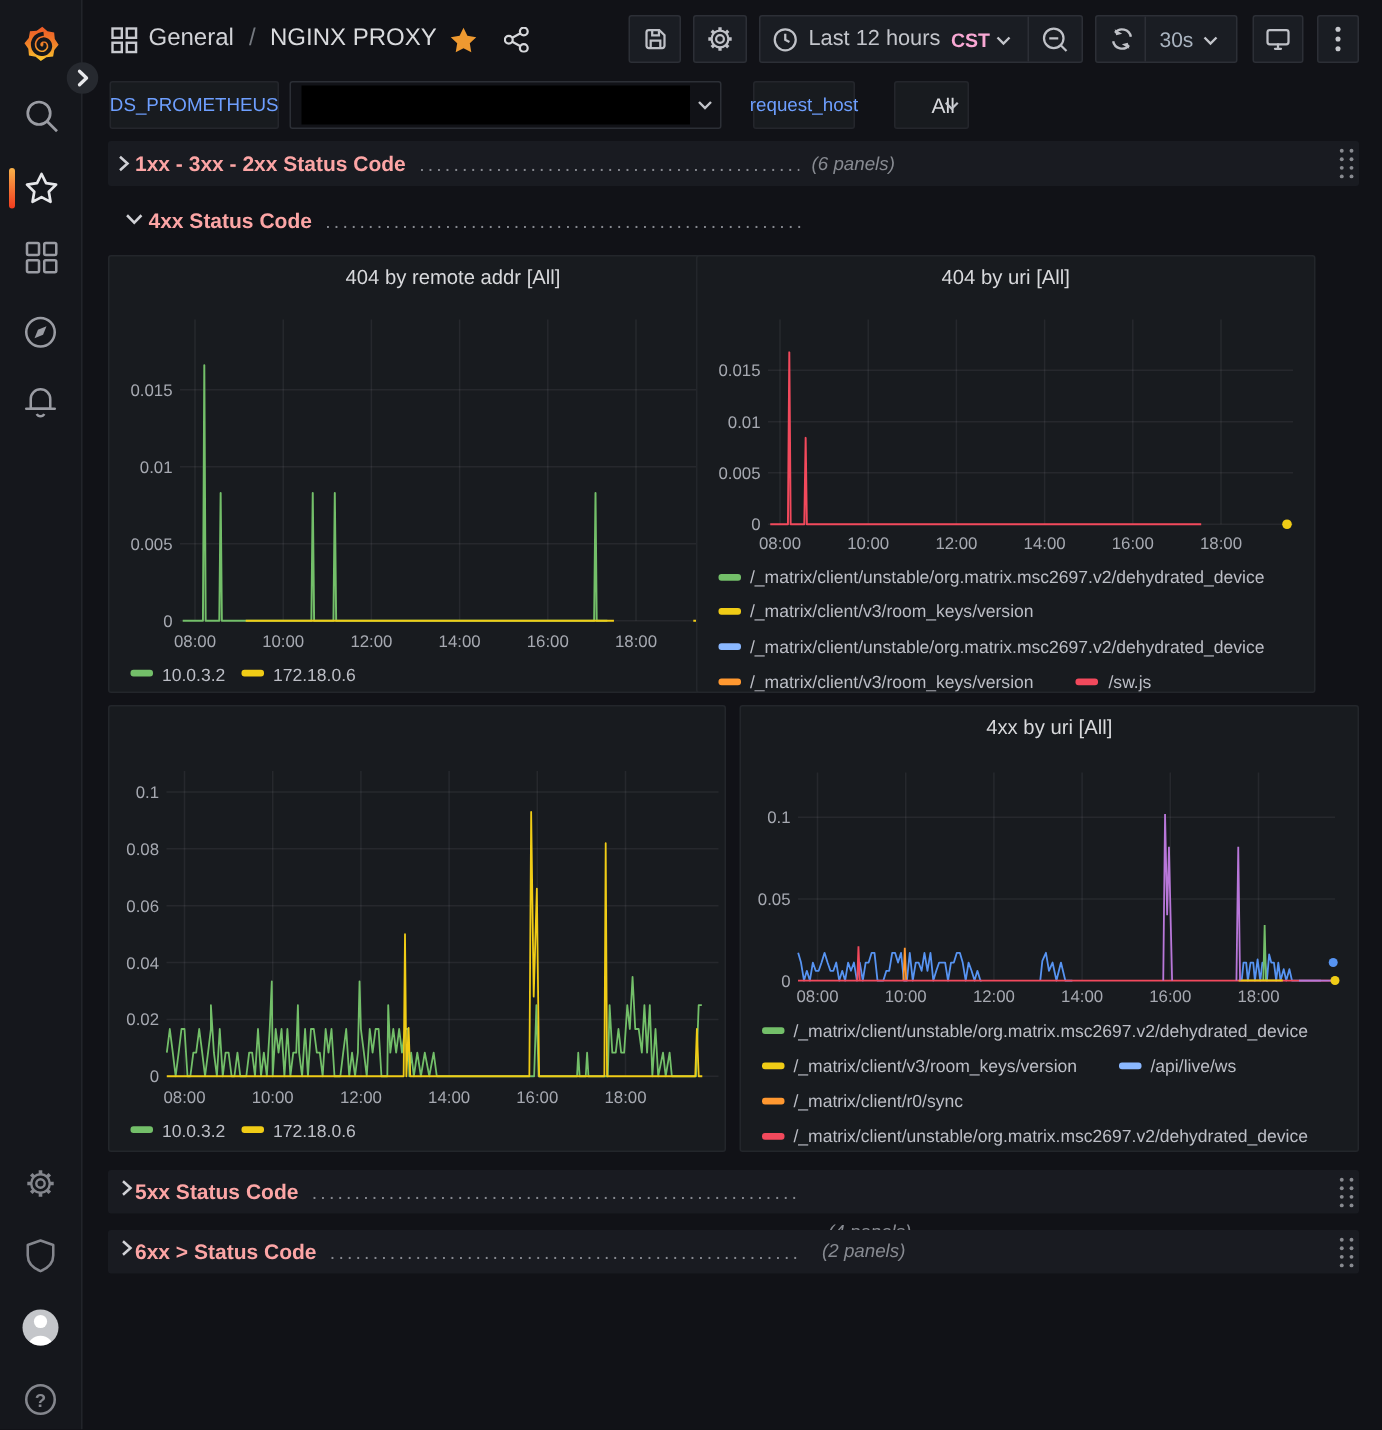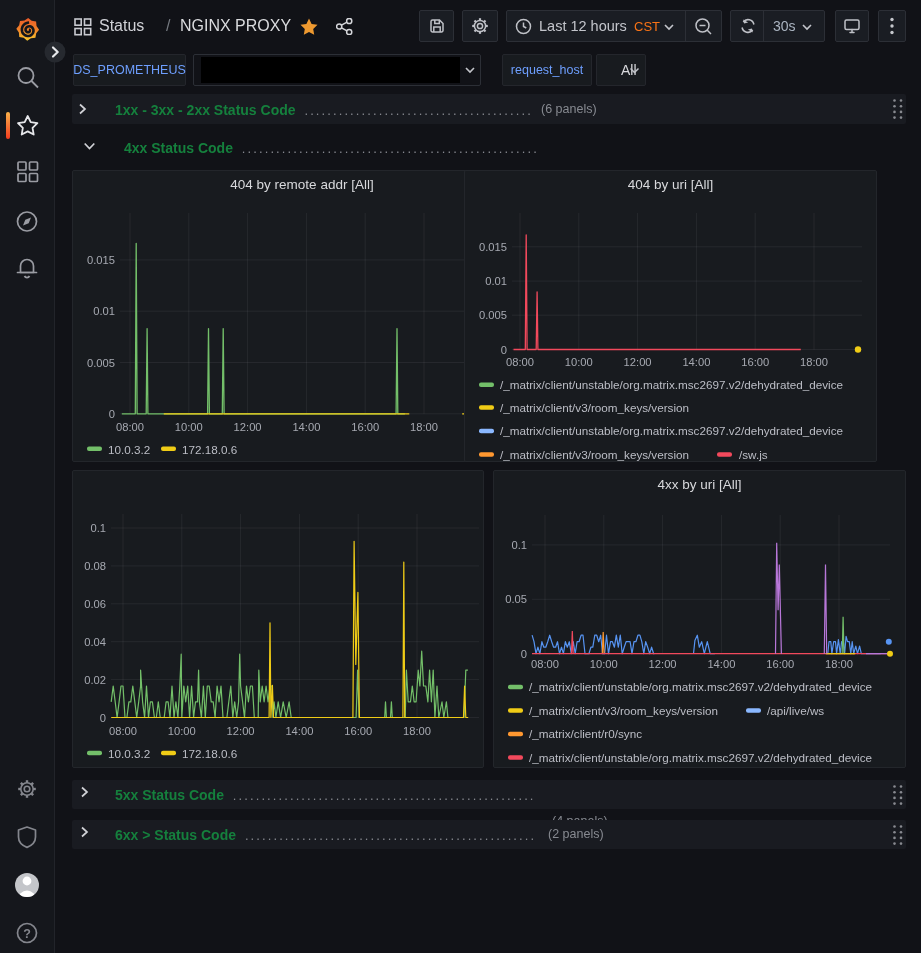--- a/index.html
+++ b/index.html
@@ -1,22 +1,22 @@
 <!DOCTYPE html>
 <html><head><meta charset="utf-8"><style>
 * { margin:0; padding:0; box-sizing:border-box; }
 body { width:921px; height:953px; background:#111217; font-family:"Liberation Sans", sans-serif; overflow:hidden; position:relative; }
 .abs { position:absolute; }
 svg text { font-family:"Liberation Sans", sans-serif; }
 .panel { position:absolute; background:#181b1f; border:1px solid #23262b; border-radius:2px; overflow:hidden; }
 .ptitle { position:absolute; top:6px; left:0; right:0; text-align:center; font-size:13.5px; font-weight:500; color:#d8d9dc; }
 .rowbar { position:absolute; left:72px; width:834px; background:#191b21; border-radius:2px; }
-.rowtitle { font-size:14px; font-weight:700; color:#15803d;margin-left:25px; }
+.rowtitle { font-size:14px; font-weight:700; color:#fca5a5; }
 .dots { color:#86888f; letter-spacing:2.1px; font-size:13px; margin-left:5px; }
-.pcount { color:#878a91; font-size:12.5px; }
+.pcount { font-style:italic; color:#878a91; font-size:12.5px; }
 .tbtn { position:absolute; top:10px; height:32px; background:#1a1d23; border:1px solid #2c2f36; border-radius:2px; }
 .vlabel { position:absolute; top:54px; height:32px; background:#181b1f; border:1px solid #24262c; border-radius:2px; color:#6e9fff; font-weight:400; font-size:12.5px; display:flex; align-items:center; }
 </style></head>
 <body>
 
 <div class="abs" style="left:0;top:0;width:55px;height:953px;background:#15171c;border-right:1px solid #22242a"></div>
 <svg class="abs" width="55" height="953" style="left:0;top:0">
   <defs>
     <linearGradient id="flame" x1="0" y1="0" x2="0" y2="1">
       <stop offset="0" stop-color="#ec5a28"></stop>
@@ -96,21 +96,21 @@
   <circle cx="11" cy="11" r="10.5" fill="#26292f"></circle>
   <path d="M9 6.5 L13.7 11 L9 15.5" stroke="#e8e9ec" stroke-width="2.2" fill="none" stroke-linecap="round" stroke-linejoin="round"></path>
 </svg>
 
 <svg class="abs" width="20" height="20" style="left:73px;top:17px" stroke="#c9cad0" stroke-width="1.6" fill="none">
   <rect x="2" y="2" width="6.2" height="6.2"></rect>
     <rect x="11.5" y="2" width="6.2" height="6.2"></rect>
   <rect x="2" y="11.5" width="6.2" height="6.2"></rect>
     <rect x="11.5" y="11.5" width="6.2" height="6.2"></rect>
 </svg>
-<div class="abs" style="left:99px;top:17px;font-size:16px;color:#d1d2d7">Status</div>
+<div class="abs" style="left:99px;top:17px;font-size:16px;color:#d1d2d7">General</div>
 <div class="abs" style="left:166px;top:17px;font-size:16px;color:#74787f">/</div>
 <div class="abs" style="left:180px;top:17px;font-size:16px;color:#dadbde">NGINX PROXY</div>
 <svg class="abs" width="18" height="18" style="left:300px;top:18px">
     <path d="M9 0.5 l2.6 5.4 5.9 0.9 -4.3 4.1 1 5.9 -5.2 -2.7 -5.2 2.7 1 -5.9 -4.3 -4.1 5.9 -0.9 Z" fill="#ee9930"></path>
   </svg>
 <svg class="abs" width="17" height="17" style="left:336px;top:18px" stroke="#d5d6da" stroke-width="1.5" fill="none">
   <circle cx="3.2" cy="8.5" r="2.6"></circle>
     <circle cx="13.2" cy="3" r="2.6"></circle>
     <circle cx="13.2" cy="14" r="2.6"></circle>
   <line x1="5.5" y1="7.2" x2="11" y2="4.2"></line>
@@ -139,21 +139,21 @@
       <line x1="5.2" y1="12.8" x2="3.5" y2="14.5"></line>
   </g>
 </svg>
 <div class="tbtn" style="left:506px;width:216px"></div>
 <div class="abs" style="left:685px;top:11px;width:1px;height:30px;background:#2c2f36"></div>
 <svg class="abs" width="17" height="17" style="left:515px;top:18px" stroke="#bfc1c7" stroke-width="1.5" fill="none">
   <circle cx="8.5" cy="8.5" r="7"></circle>
     <path d="M8.5 4.5 v4 l2.8 1.5"></path>
 </svg>
 <div class="abs" style="left:539px;top:18px;font-size:14.5px;color:#c3c5cb">Last 12 hours</div>
-<div class="abs" style="left:634px;top:19px;font-size:13px;font-weight:400;color:#f97316">CST</div>
+<div class="abs" style="left:634px;top:19px;font-size:13px;font-weight:700;color:#f9a8d4">CST</div>
 <svg class="abs" width="12" height="8" style="left:663px;top:23px" stroke="#c3c5cb" stroke-width="1.6" fill="none">
     <path d="M2 2 l4 4 4 -4"></path>
   </svg>
 <svg class="abs" width="19" height="19" style="left:694px;top:17px" stroke="#bfc1c7" stroke-width="1.5" fill="none">
   <circle cx="8.5" cy="8.5" r="6.5"></circle>
     <line x1="13.3" y1="13.3" x2="17" y2="17"></line>
     <line x1="5.5" y1="8.5" x2="11.5" y2="8.5"></line>
 </svg>
 <div class="tbtn" style="left:730px;width:95px"></div>
 <div class="abs" style="left:763px;top:11px;width:1px;height:30px;background:#2c2f36"></div>
@@ -177,21 +177,21 @@
     <circle cx="3" cy="9" r="1.7"></circle>
     <circle cx="3" cy="15.5" r="1.7"></circle>
 </svg>
 
 <div class="vlabel" style="left:73px;width:113px;padding:0 10px;justify-content:center">DS_PROMETHEUS</div>
 <div class="abs" style="left:193px;top:54px;width:288px;height:32px;background:#111217;border:1px solid #2c2f36;border-radius:2px"></div>
 <div class="abs" style="left:201px;top:57px;width:259px;height:26px;background:#000"></div>
 <svg class="abs" width="12" height="8" style="left:464px;top:66px" stroke="#c3c5cb" stroke-width="1.6" fill="none">
     <path d="M2 2 l4 4 4 -4"></path>
   </svg>
-<div class="vlabel" style="left:502px;width:90px;justify-content:center">request_host</div>
+<div class="vlabel" style="left:502px;width:68px;justify-content:center">request_host</div>
 <div class="abs" style="left:596px;top:54px;width:50px;height:32px;background:#181b1f;border:1px solid #24262c;border-radius:2px;display:flex;align-items:center;padding-left:24px;color:#d8d9dd;font-size:14px">All</div>
 <svg class="abs" width="11" height="8" style="left:629px;top:67px" stroke="#c3c5cb" stroke-width="1.5" fill="none">
     <path d="M1.5 1.5 l4 4 4 -4"></path>
   </svg>
 
 <div class="rowbar" style="top:94px;height:30px"></div>
 <svg class="abs" width="10" height="12" style="left:77px;top:103px">
     <path d="M3 1.5 L8 6 L3 10.5" stroke="#d0d1d6" stroke-width="1.7" fill="none"></path>
   </svg>
 <div class="abs" style="left:90px;top:101px;width:443px;overflow:hidden;white-space:nowrap">

